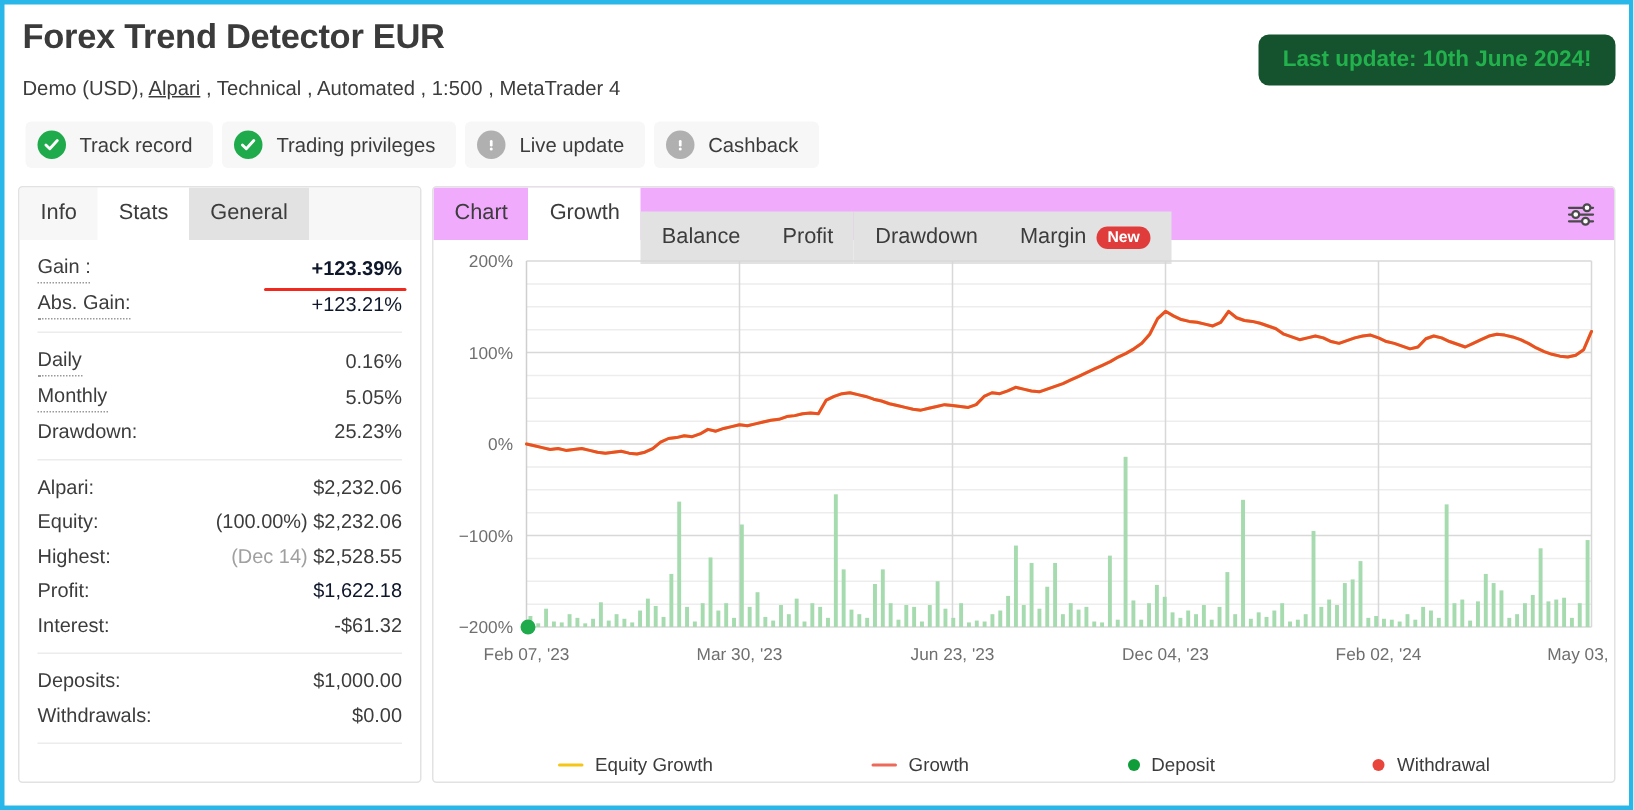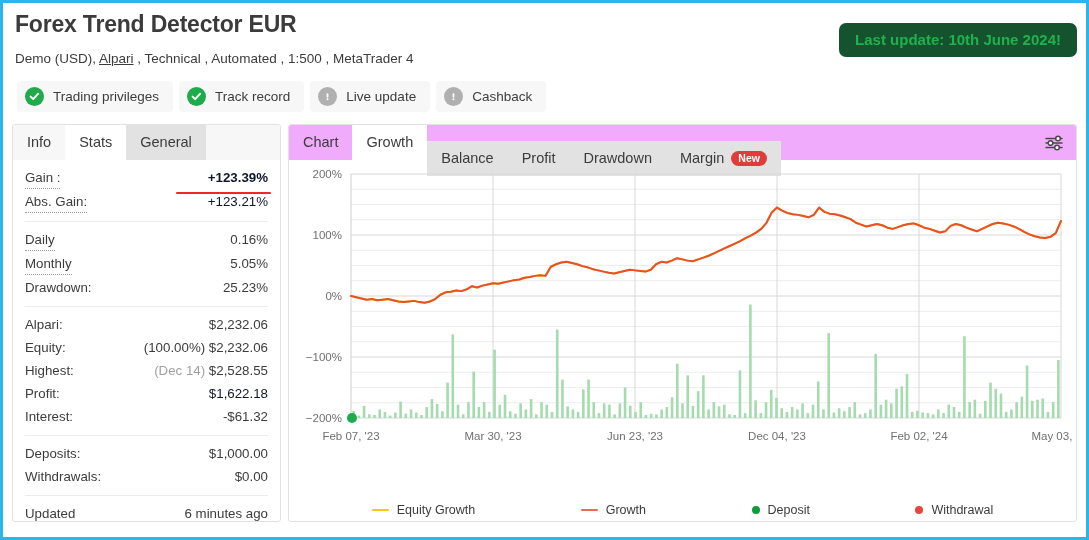--- a/index.html
+++ b/index.html
@@ -65,21 +65,21 @@
     font-size: 14.5px; color: #3c3c3c; padding: 0 14px;
     height: 35px; line-height: 35px; cursor: pointer;
     background: transparent;
   }
   .ltab.active { background: #ffffff; }
   .ltab.gray { background: #e2e2e2; }
   .ltab.filler { flex: 1; cursor: default; }
 
   .statlist { padding: 6px 12px 0 12px; }
   .srow {
-    display: flex; justify-content: space-between; align-items: flex-start;
+    display: flex; justify-content: space-between; align-items: flex-end;
     font-size: 13.3px; line-height: 21px; padding: 1px 0;
     position: relative;
   }
   .skey { color: #3c3c3c; }
   .skey.dotted { border-bottom: 1px dotted #9a9a9a; }
   .sval { color: #3c3c3c; text-align: right; }
   .sval.green { color: #0f172a; }
   .sval.bold { font-weight: bold; }
   .muted { color: #a0a0a0; }
   .divider { border-top: 1px solid #ececec; margin: 7px 0 6px 0; }
@@ -138,30 +138,30 @@
     <div class="update-badge">Last update: 10th June 2024!</div>
 
     <div class="pills">
 
       <div class="pill">
         <span class="cicon ok">
           <svg width="11" height="11" viewBox="0 0 11 11">
               <path d="M1.6 5.6 L4.2 8.2 L9.2 2.7" stroke="#fff" stroke-width="1.9" fill="none" stroke-linecap="round" stroke-linejoin="round"></path>
             </svg>
         </span>
-        <span>Trading privileges</span>
+        <span>Track record</span>
       </div>
 
       <div class="pill">
         <span class="cicon ok">
           <svg width="11" height="11" viewBox="0 0 11 11">
               <path d="M1.6 5.6 L4.2 8.2 L9.2 2.7" stroke="#fff" stroke-width="1.9" fill="none" stroke-linecap="round" stroke-linejoin="round"></path>
             </svg>
         </span>
-        <span>Track record</span>
+        <span>Trading privileges</span>
       </div>
 
       <div class="pill">
         <span class="cicon warn">
           <svg width="11" height="11" viewBox="0 0 11 11">
               <rect x="4.6" y="2.3" width="1.8" height="4.4" rx="0.9" fill="#fff"></rect>
               <circle cx="5.5" cy="8.3" r="1" fill="#fff"></circle>
             </svg>
         </span>
         <span>Live update</span>
@@ -245,24 +245,20 @@
           <span class="skey">Deposits:</span>
           <span class="sval">$1,000.00</span>
         </div>
         <div class="srow">
           <span class="skey">Withdrawals:</span>
           <span class="sval">$0.00</span>
         </div>
 
         <div class="divider"></div>
 
-        <div class="srow">
-          <span class="skey">Updated</span>
-          <span class="sval">6 minutes ago</span>
-        </div>
 
       </div>
     </div>
 
     <div class="right">
       <div class="ctabs">
         <div class="ctab">
             <span>Chart</span>
           </div>
         <div class="ctab active">

